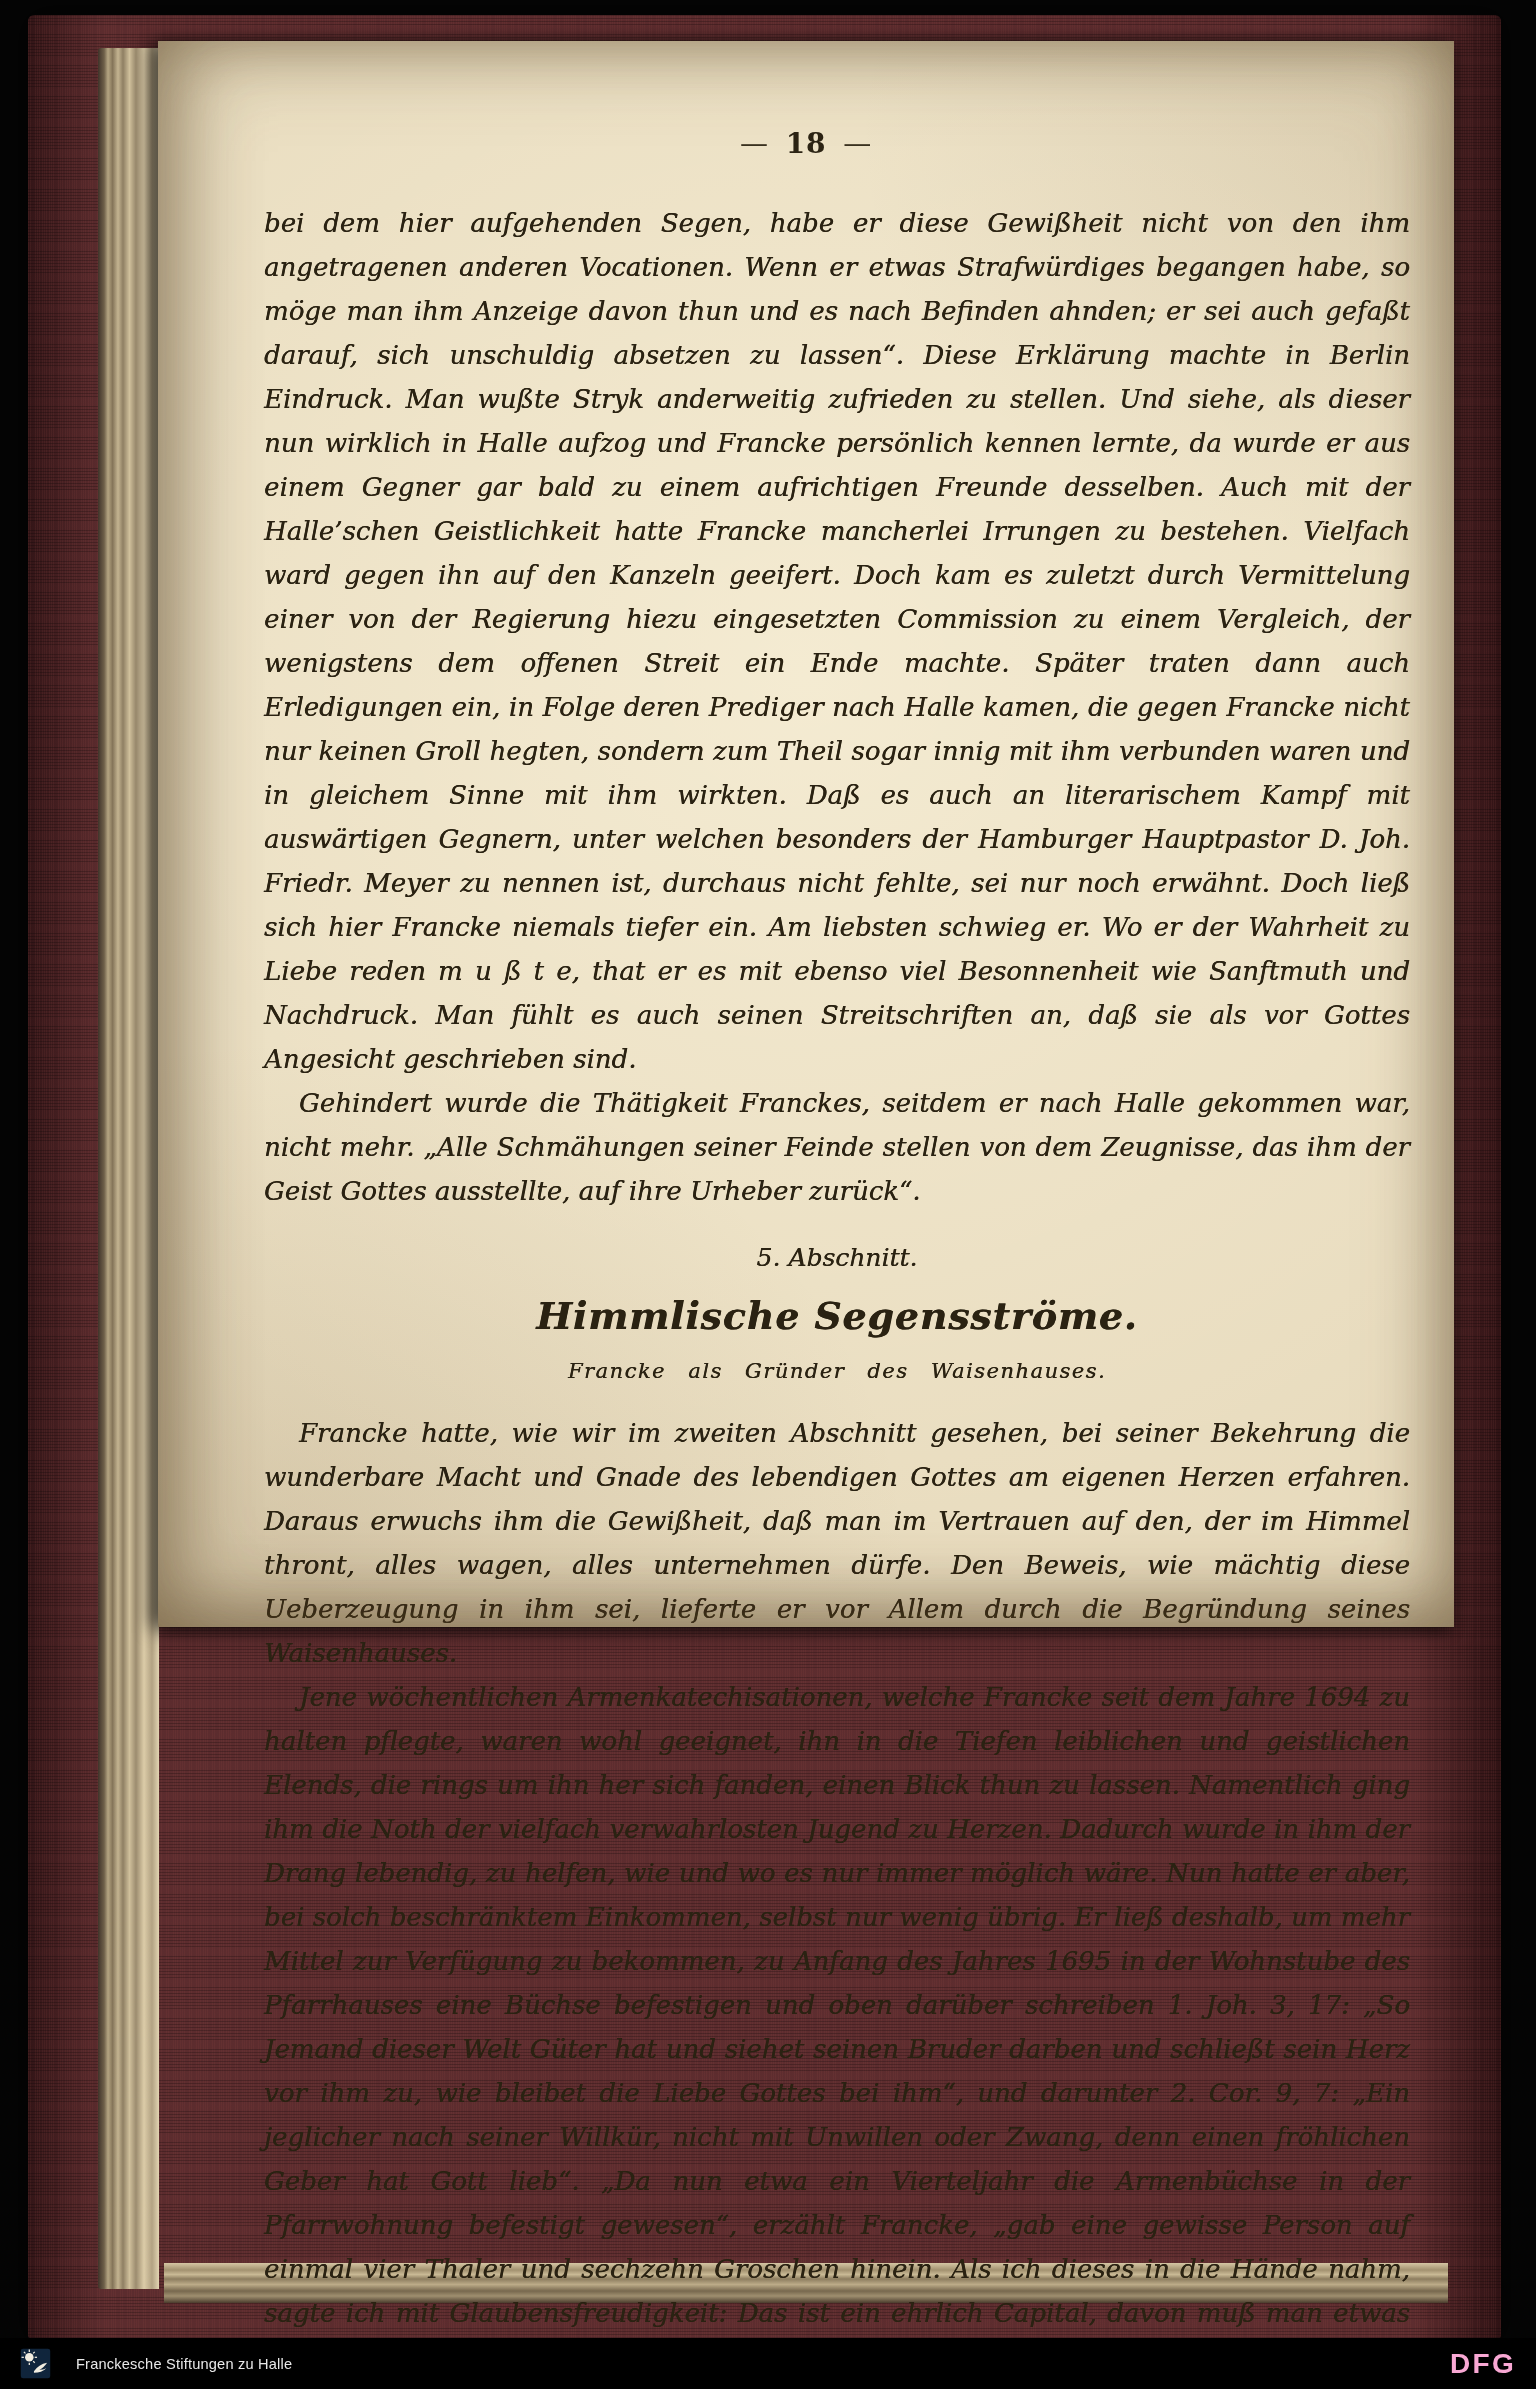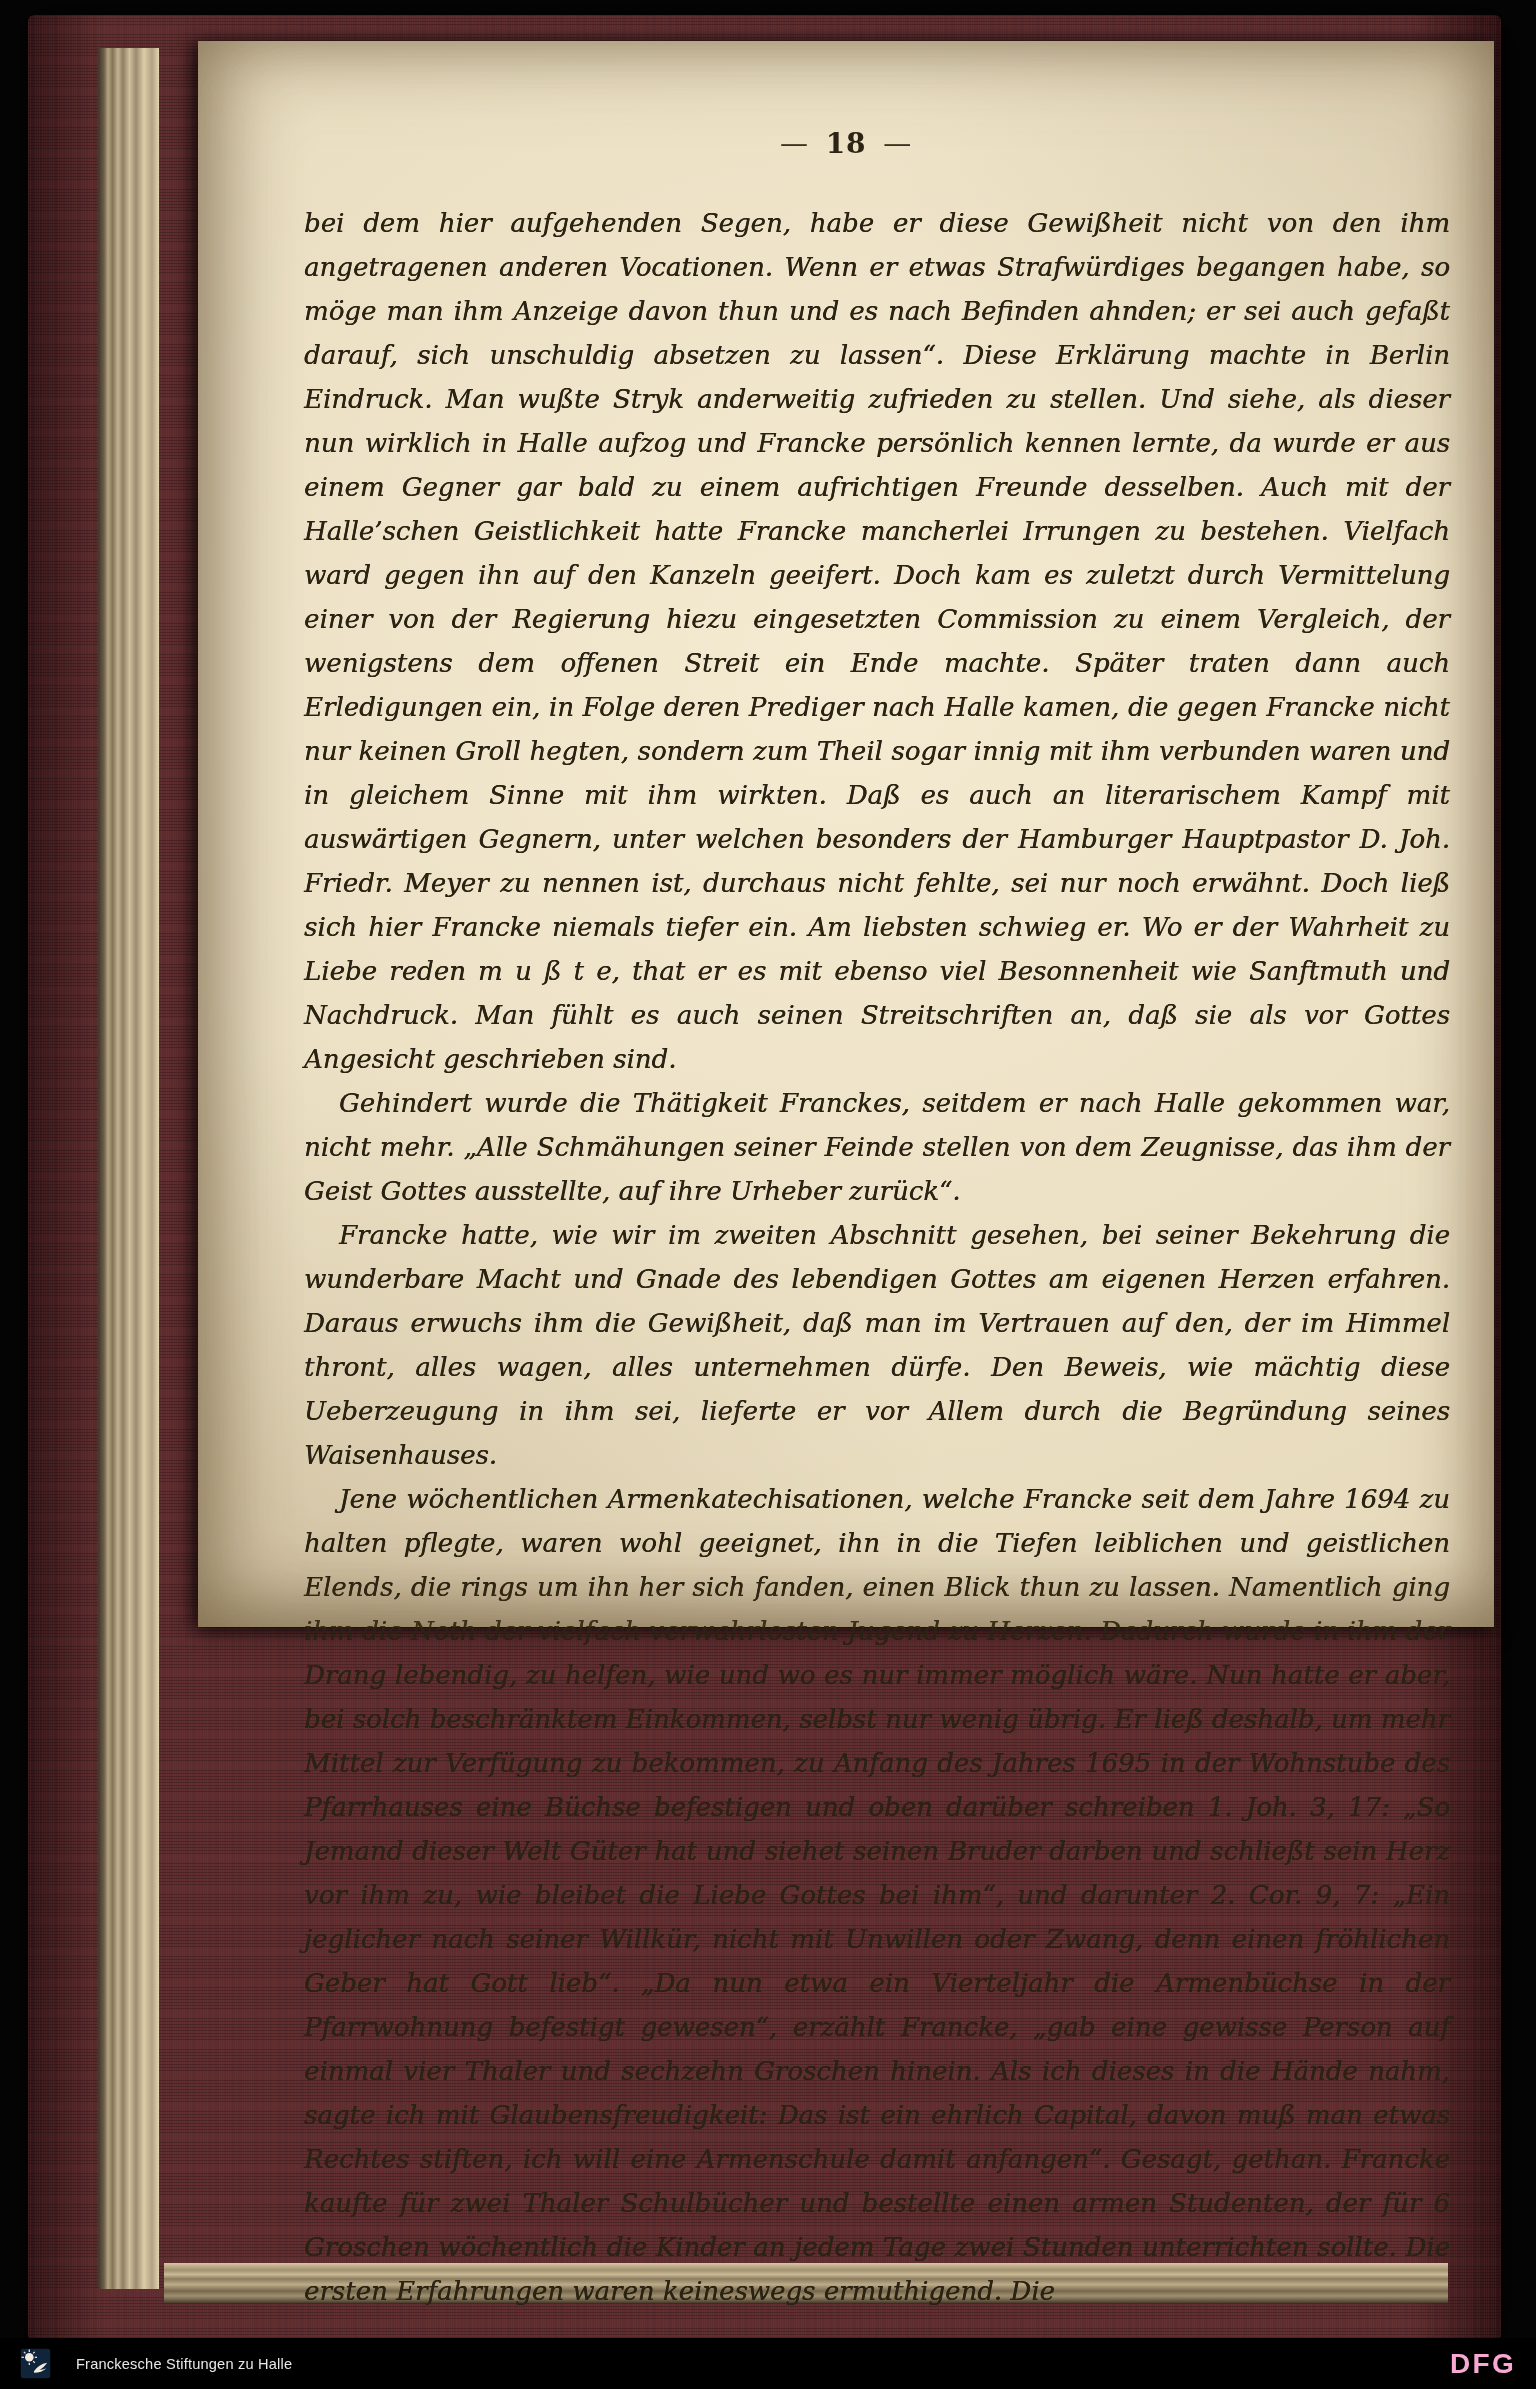--- a/index.html
+++ b/index.html
@@ -59,21 +59,20 @@
     left: 158px;
     top: 41px;
     width: 1296px;
     height: 1586px;
     background-color: #e7dabc;
     background-image:
       radial-gradient(ellipse 120% 90% at 50% 40%, rgba(255,249,228,.55), rgba(255,249,228,0) 72%),
       radial-gradient(ellipse 80% 55% at 10% 96%, rgba(110,85,50,.16), transparent 60%),
       radial-gradient(ellipse 70% 45% at 96% 6%, rgba(110,85,50,.14), transparent 60%);
     box-shadow: -7.7px 0 17px rgba(0,0,0,.55), 0 6.1px 18.4px rgba(0,0,0,.5);
-    margin-left: 40px;
   }
   .page::after {
     content: "";
     position: absolute;
     inset: 0;
     pointer-events: none;
     box-shadow:
       inset 0 0 100px rgba(95,75,40,.30),
       inset 35px 0 69px rgba(85,65,35,.28),
       inset -23px 0 54px rgba(85,65,35,.22),
@@ -175,20 +174,25 @@
   <div class="page">
 
     <div class="page-header">
       <span class="dash">—</span><span class="page-number">18</span><span class="dash">—</span>
     </div>
 
     <div class="text-block">
       <p class="para">bei dem hier aufgehenden Segen, habe er diese Gewißheit nicht von den ihm angetragenen anderen Vocationen. Wenn er etwas Strafwürdiges begangen habe, so möge man ihm Anzeige davon thun und es nach Befinden ahnden; er sei auch gefaßt darauf, sich unschuldig absetzen zu lassen“. Diese Erklärung machte in Berlin Eindruck. Man wußte Stryk anderweitig zufrieden zu stellen. Und siehe, als dieser nun wirklich in Halle aufzog und Francke persönlich kennen lernte, da wurde er aus einem Gegner gar bald zu einem aufrichtigen Freunde desselben. Auch mit der Halle’schen Geistlichkeit hatte Francke mancherlei Irrungen zu bestehen. Vielfach ward gegen ihn auf den Kanzeln geeifert. Doch kam es zuletzt durch Vermittelung einer von der Regierung hiezu eingesetzten Commission zu einem Vergleich, der wenigstens dem offenen Streit ein Ende machte. Später traten dann auch Erledigungen ein, in Folge deren Prediger nach Halle kamen, die gegen Francke nicht nur keinen Groll hegten, sondern zum Theil sogar innig mit ihm verbunden waren und in gleichem Sinne mit ihm wirkten. Daß es auch an literarischem Kampf mit auswärtigen Gegnern, unter welchen besonders der Hamburger Hauptpastor D. Joh. Friedr. Meyer zu nennen ist, durchaus nicht fehlte, sei nur noch erwähnt. Doch ließ sich hier Francke niemals tiefer ein. Am liebsten schwieg er. Wo er der Wahrheit zu Liebe reden m u ß t e, that er es mit ebenso viel Besonnenheit wie Sanftmuth und Nachdruck. Man fühlt es auch seinen Streitschriften an, daß sie als vor Gottes Angesicht geschrieben sind.</p>
       <p class="para indent">Gehindert wurde die Thätigkeit Franckes, seitdem er nach Halle gekommen war, nicht mehr. „Alle Schmähungen seiner Feinde stellen von dem Zeugnisse, das ihm der Geist Gottes ausstellte, auf ihre Urheber zurück“.</p>
 
+      <div class="section-heading">
+        <div class="section-kicker">5. Abschnitt.</div>
+        <div class="section-title">Himmlische Segensströme.</div>
+        <div class="section-subtitle">Francke als Gründer des Waisenhauses.</div>
+      </div>
 
       <p class="para indent">Francke hatte, wie wir im zweiten Abschnitt gesehen, bei seiner Bekehrung die wunderbare Macht und Gnade des lebendigen Gottes am eigenen Herzen erfahren. Daraus erwuchs ihm die Gewißheit, daß man im Vertrauen auf den, der im Himmel thront, alles wagen, alles unternehmen dürfe. Den Beweis, wie mächtig diese Ueberzeugung in ihm sei, lieferte er vor Allem durch die Begründung seines Waisenhauses.</p>
       <p class="para indent">Jene wöchentlichen Armenkatechisationen, welche Francke seit dem Jahre 1694 zu halten pflegte, waren wohl geeignet, ihn in die Tiefen leiblichen und geistlichen Elends, die rings um ihn her sich fanden, einen Blick thun zu lassen. Namentlich ging ihm die Noth der vielfach verwahrlosten Jugend zu Herzen. Dadurch wurde in ihm der Drang lebendig, zu helfen, wie und wo es nur immer möglich wäre. Nun hatte er aber, bei solch beschränktem Einkommen, selbst nur wenig übrig. Er ließ deshalb, um mehr Mittel zur Verfügung zu bekommen, zu Anfang des Jahres 1695 in der Wohnstube des Pfarrhauses eine Büchse befestigen und oben darüber schreiben 1. Joh. 3, 17: „So Jemand dieser Welt Güter hat und siehet seinen Bruder darben und schließt sein Herz vor ihm zu, wie bleibet die Liebe Gottes bei ihm“, und darunter 2. Cor. 9, 7: „Ein jeglicher nach seiner Willkür, nicht mit Unwillen oder Zwang, denn einen fröhlichen Geber hat Gott lieb“. „Da nun etwa ein Vierteljahr die Armenbüchse in der Pfarrwohnung befestigt gewesen“, erzählt Francke, „gab eine gewisse Person auf einmal vier Thaler und sechzehn Groschen hinein. Als ich dieses in die Hände nahm, sagte ich mit Glaubensfreudigkeit: Das ist ein ehrlich Capital, davon muß man etwas Rechtes stiften, ich will eine Armenschule damit anfangen“. Gesagt, gethan. Francke kaufte für zwei Thaler Schulbücher und bestellte einen armen Studenten, der für 6 Groschen wöchentlich die Kinder an jedem Tage zwei Stunden unterrichten sollte. Die ersten Erfahrungen waren keineswegs ermuthigend. Die</p>
     </div>
 
   </div>
 
   <div class="footer-bar">
     <div class="footer-left">
       <span class="archive-logo">

